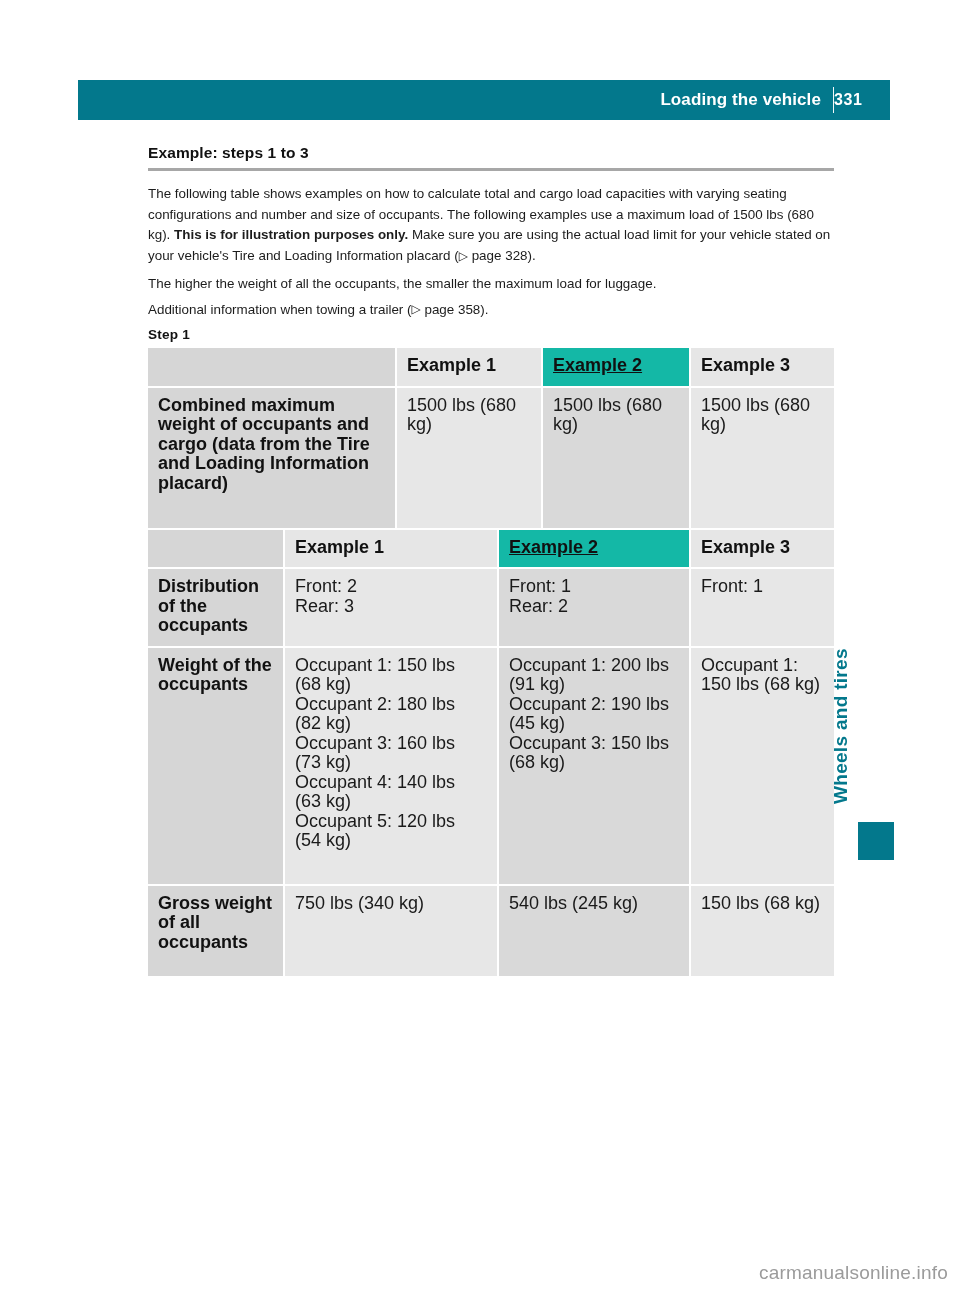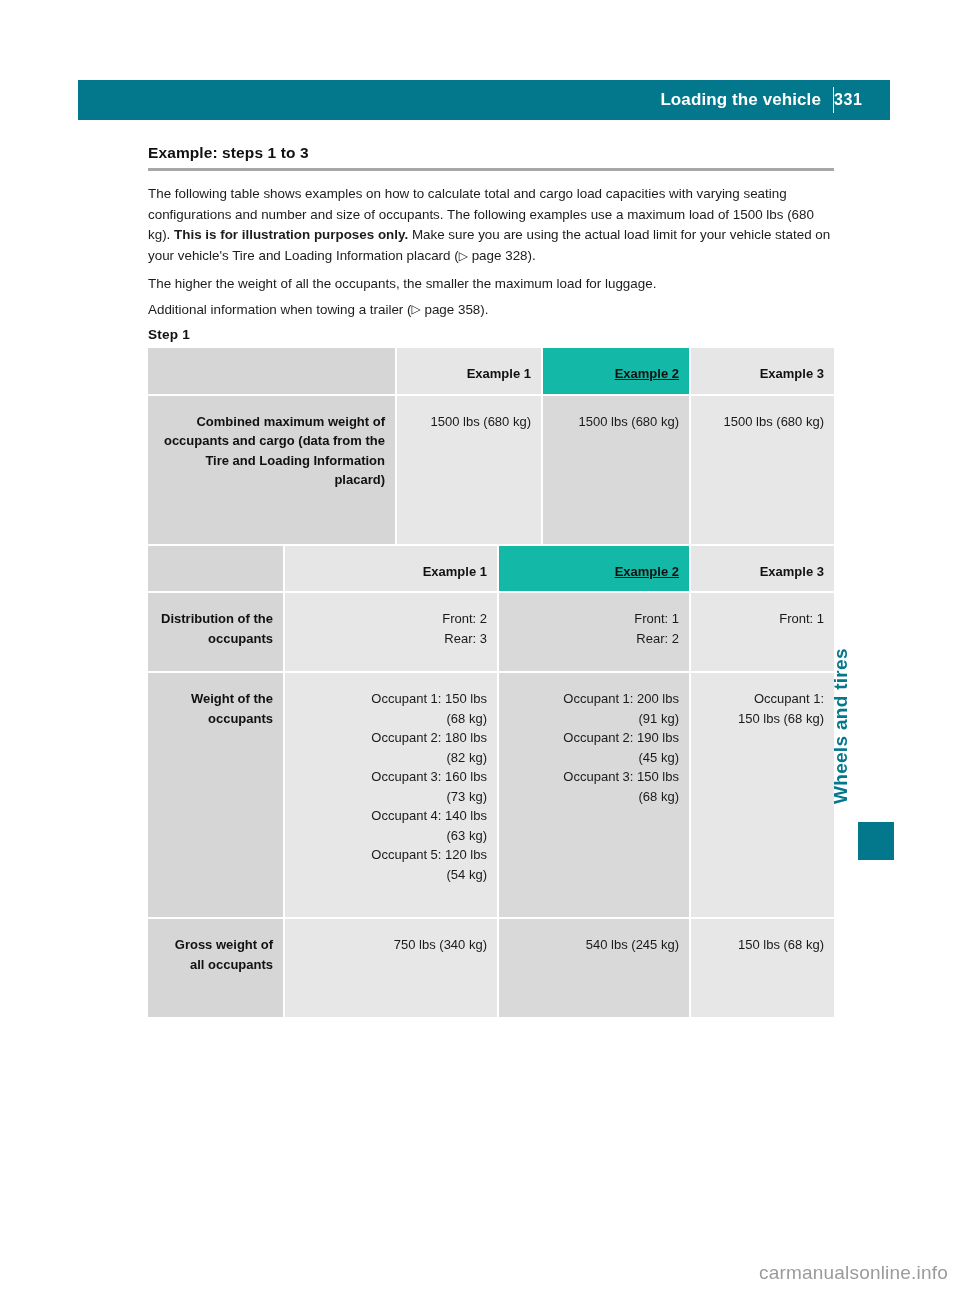--- a/index.html
+++ b/index.html
@@ -96,24 +96,24 @@
 
   
   table.m-table {
     border-collapse: collapse;
     width: 686px;
     table-layout: fixed;
   }
   table.m-table td,
   table.m-table th {
     vertical-align: top;
-    padding: 16px 10px 10px 10px;
-    font-size: 13px;
+    padding: 8px 10px 10px 10px;
+    font-size: 18px;
     line-height: 19.5px;
-    text-align: right;
+    text-align: left;
     border: 2px solid #ffffff;
     border-top: 0;
     border-left: 0;
   }
   table.m-table tr td:last-child,
   table.m-table tr th:last-child { border-right: 0; }
 
   
   .c-label   { background: #d6d6d6; font-weight: bold; color: #111111; }
   .c-head-lt { background: #e6e6e6; font-weight: bold; color: #111111; }

